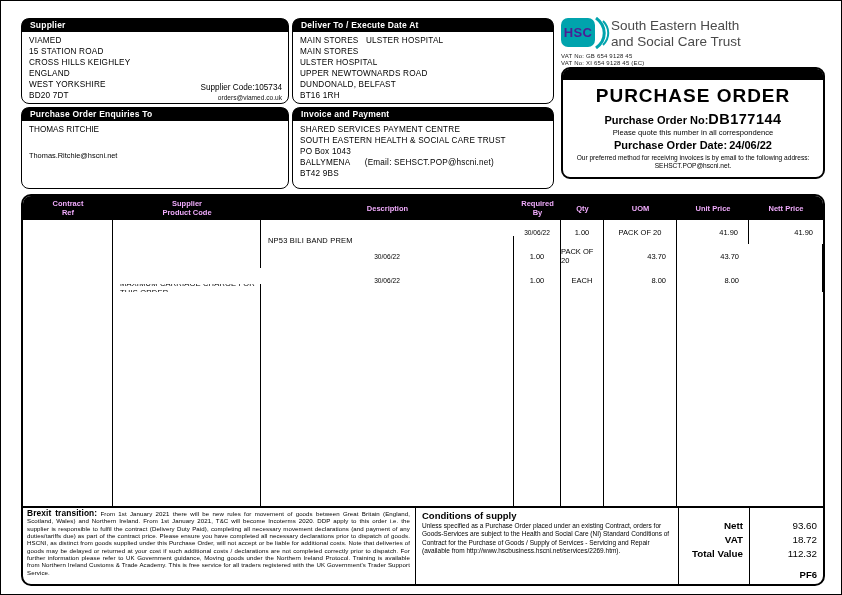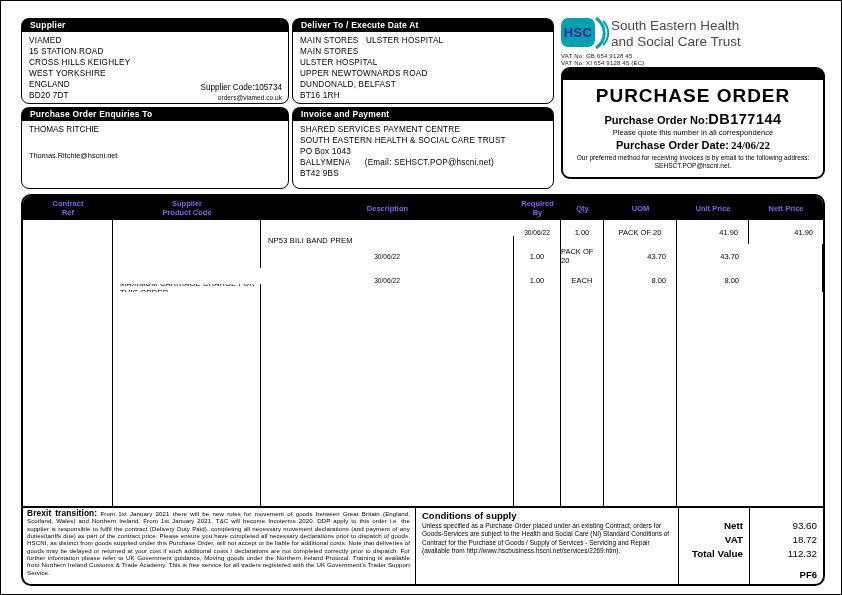--- a/index.html
+++ b/index.html
@@ -35,26 +35,26 @@
 
   
   .po-box { left:560px; top:66px; width:264px; height:112px; border-width:2px; border-radius:9px; }
   .po-topbar { height:11px; background:#000; border-radius:6px 6px 0 0; }
   .po-body { text-align:center; }
   .po-title { font-size:19px; font-weight:bold; letter-spacing:1px; margin-top:5px; }
   .po-num-line { margin-top:4px; font-size:11px; font-weight:bold; }
   .po-num { font-size:14.5px; letter-spacing:.5px; }
   .po-quote { font-size:7.6px; margin-top:1px; }
   .po-date-line { font-size:11px; font-weight:bold; margin-top:2px; }
-  .po-date { margin-left:2px;font-family:Liberation Serif, serif; }
+  .po-date { margin-left:2px; }
   .po-note { font-size:6.6px; line-height:8px; margin:3px 10px 0 10px; }
 
   
   .main-table { position:absolute; left:20px; top:193px; width:804px; height:392px; border:2px solid #000; border-radius:10px; display:flex; flex-direction:column; overflow:hidden; }
-  .tbl-header { display:grid; grid-template-columns:90px 148px 253px 47px 43px 73px 72px 74px; background:#000; color:#8b5cf6; height:24px; align-items:center; }
+  .tbl-header { display:grid; grid-template-columns:90px 148px 253px 47px 43px 73px 72px 74px; background:#000; color:#f0abfc; height:24px; align-items:center; }
   .th { font-size:7.5px; font-weight:bold; text-align:center; white-space:pre-line; line-height:9px; }
   .tbl-body { display:grid; grid-template-columns:90px 148px 253px 47px 43px 73px 72px 74px; grid-template-rows:24px 24px 24px 1fr; height:286px; }
   .td { border-right:1.4px solid #000; font-size:7.5px; display:flex; align-items:center; overflow:hidden; }
   .td.last { border-right:none; }
   .td.desc { padding-left:7px; letter-spacing:.2px;margin-top:16px; }
   .td.ctr { justify-content:center; }
   .td.date { justify-content:center; font-size:6.6px; }
   .td.money { justify-content:flex-end; padding-right:10px; }
 
   
@@ -75,22 +75,22 @@
 <body>
 
 <div class="page">
 
   <div class="box supplier-box">
     <div class="box-header">Supplier</div>
     <div class="box-body">
       <div class="addr-line">VIAMED</div>
       <div class="addr-line">15 STATION ROAD</div>
       <div class="addr-line">CROSS HILLS KEIGHLEY</div>
+      <div class="addr-line">ENGLAND</div>
       <div class="addr-line">WEST YORKSHIRE</div>
-      <div class="addr-line">ENGLAND</div>
       <div class="addr-line">BD20 7DT</div>
       <div class="supplier-right">
         <div class="supplier-code">Supplier Code:105734</div>
         <div class="supplier-email">orders@viamed.co.uk</div>
       </div>
     </div>
   </div>
 
   <div class="box enquiries-box">
     <div class="box-header">Purchase Order Enquiries To</div>

